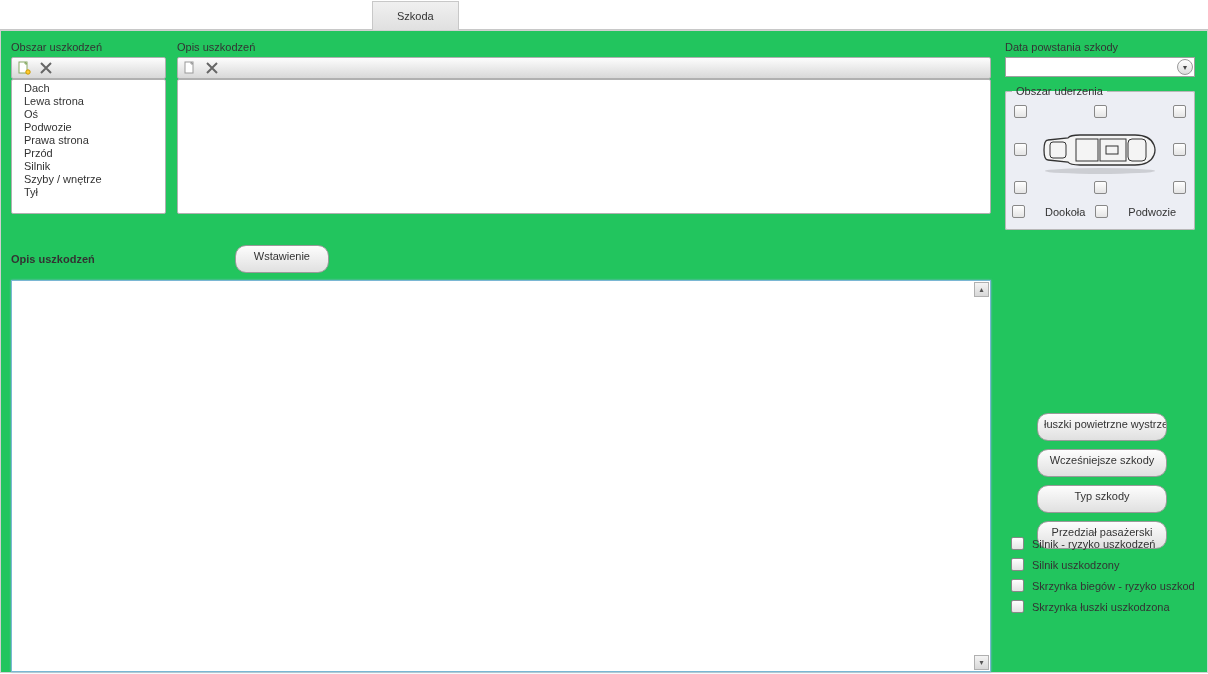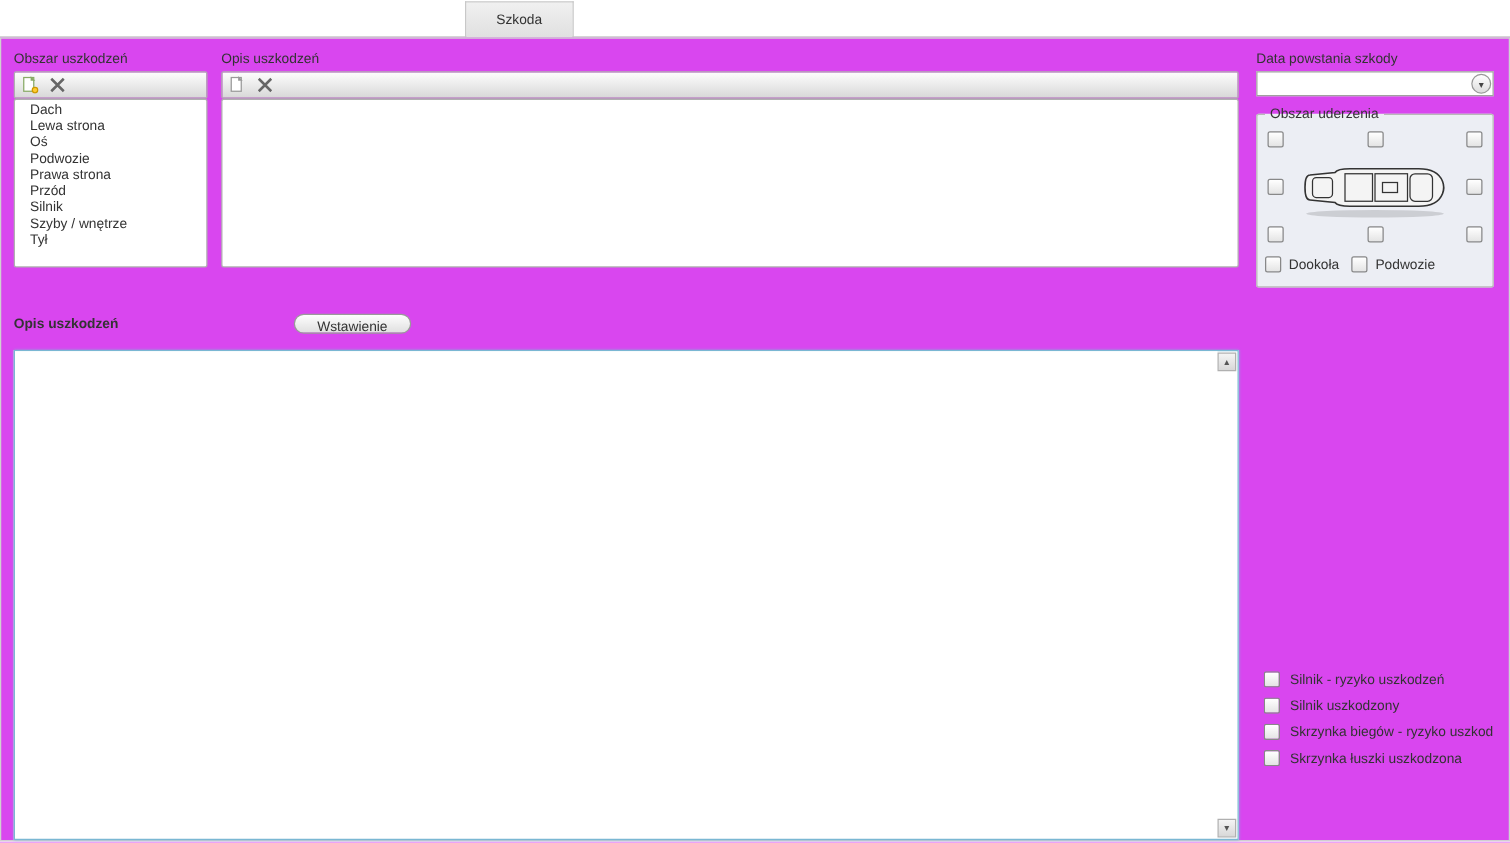--- a/index.html
+++ b/index.html
@@ -24,21 +24,21 @@
     padding: 0 24px;
     background: linear-gradient(to bottom, #f0f0f0, #e0e0e0);
     border: 1px solid #c8c8c8;
     border-bottom: none;
     color: #333;
     font-size: 11px;
     position: relative;
     top: 1px;
   }
   .main {
-    background: #d946ef;
+    background: #22c55e;
     border: 1px solid #d0d0d0;
     padding: 10px;
     height: 643px;
     position: relative;
   }
   .section-label {
     font-size: 11px;
     color: #333;
     margin-bottom: 4px;
   }
@@ -90,21 +90,21 @@
   }
   .bottom-head {
     display: flex;
     align-items: center;
     gap: 140px;
     height: 26px;
   }
   .bold-label { font-weight: bold; font-size: 11px; }
   .btn {
     display: inline-block;
-    height: 16px;
+    height: 28px;
     line-height: 20px;
     padding: 0 18px;
     background: linear-gradient(to bottom, #fdfdfd, #e0e0e0);
     border: 1px solid #9a9a9a;
     border-radius: 11px;
     font-size: 11px;
     color: #333;
     cursor: pointer;
     text-align: center;
     white-space: nowrap;
@@ -192,21 +192,21 @@
     left: 28px; top: 20px;
     width: 120px; height: 50px;
   }
   .impact-labels {
     display: flex;
     gap: 10px;
     margin-top: 12px;
     font-size: 11px;
     align-items:center;
   }
-  .impact-labels .pair { display:flex; align-items:center; gap:6px;}
+  .impact-labels .pair { display:flex; align-items:center; gap:20px;}
 
   .right-buttons {
     position: absolute;
     left: 1036px;
     top: 382px;
     width: 140px;
     display: flex;
     flex-direction: column;
     gap: 8px;
   }
@@ -329,20 +329,26 @@
       <span class="bold-label">Opis uszkodzeń</span>
       <span class="btn">Wstawienie</span>
     </div>
     <div class="textarea-wrap">
       <textarea style=""></textarea>
       <div class="scroll-stub">▴</div>
       <div class="scroll-stub bottom">▾</div>
     </div>
   </div>
 
+  <div class="right-buttons">
+    <span class="btn wide">łuszki powietrzne wystrze</span>
+    <span class="btn wide">Wcześniejsze szkody</span>
+    <span class="btn wide">Typ szkody</span>
+    <span class="btn wide">Przedział pasażerski</span>
+  </div>
 
   <div class="right-checks">
     <div class="row">
       <span class="cb"></span>
       <span>Silnik - ryzyko uszkodzeń</span>
     </div>
     <div class="row">
       <span class="cb"></span>
       <span>Silnik uszkodzony</span>
     </div>

